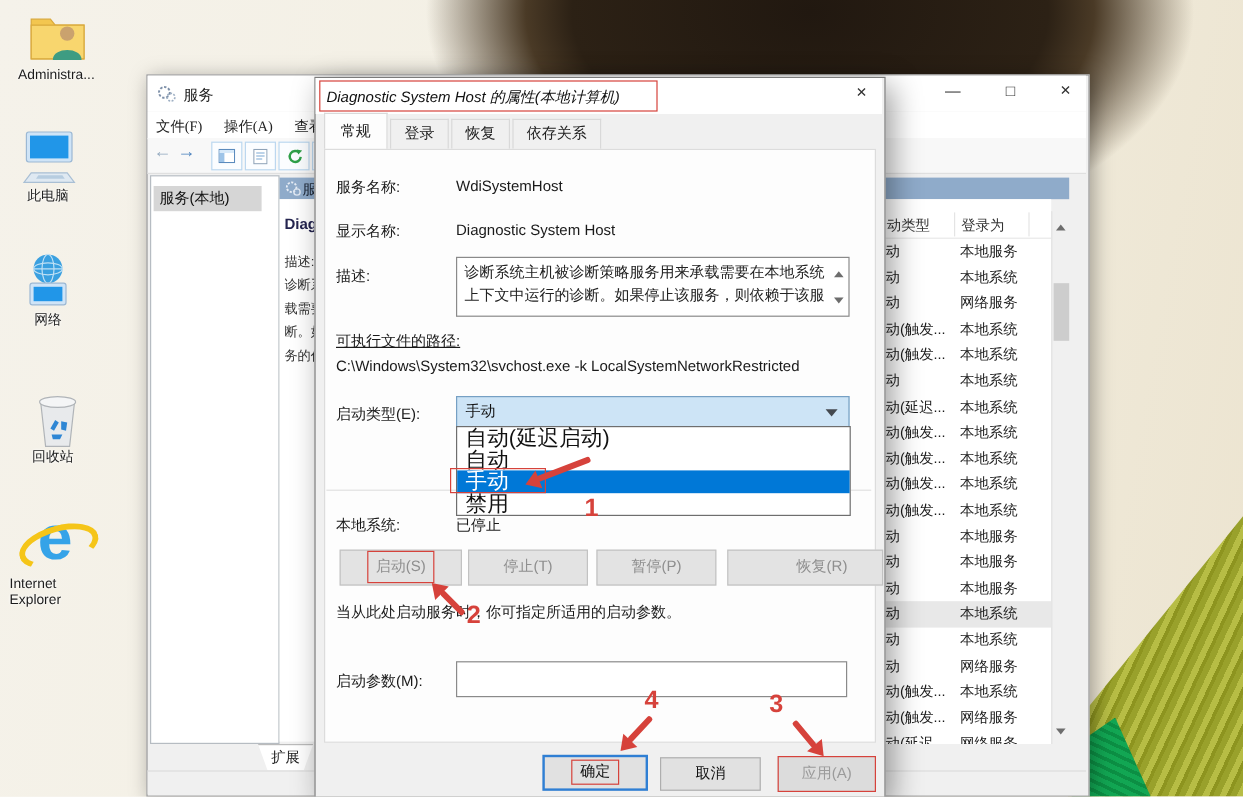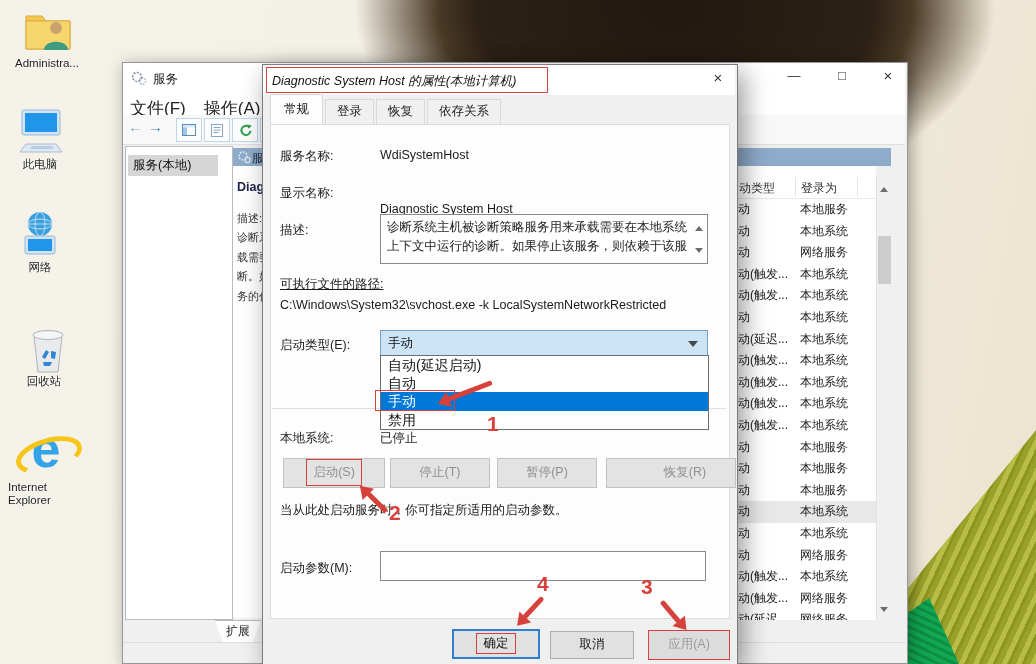--- a/index.html
+++ b/index.html
@@ -18,21 +18,21 @@
     background:repeating-linear-gradient(25deg,#12a653 0 4px,#0c8f44 4px 7px);}
   
   .dicon{text-align:center;}
   .dlabel{font-size:11.5px;color:#1c1c1c;text-shadow:0 0 3px #fff,0 0 2px #fff;line-height:13px;}
   .ie-e{font-size:52px;font-weight:bold;color:#35a3e8;line-height:50px;}
   .ie-orbit{position:absolute;left:-5px;top:14px;width:58px;height:24px;border:5px solid #f5c518;border-radius:50%;transform:rotate(-16deg);border-bottom-color:transparent;}
   
   .winframe{background:#f0f0f0;border:1px solid #979797;box-shadow:3px 3px 16px rgba(0,0,0,.35);}
   .titlebar{background:#fff;}
   .wctl{width:32px;height:22px;text-align:center;line-height:20px;font-size:13px;color:#333;cursor:default;}
-  .menu-item{font-size:17px;color:#222;padding:2px 4px;}
+  .menu-item{font-size:12px;color:#222;padding:2px 4px;font-family:Liberation Serif, serif;}
   .toolbtn{width:24px;height:22px;border:1px solid #bcd7ef;background:#fbfdff;display:flex;align-items:center;justify-content:center;}
   .tree-item{font-size:12.5px;color:#111;background:#d6d6d6;padding:2px 5px;}
   .band{background:#8fabca;}
   .clip{overflow:hidden;white-space:nowrap;}
   .frag{font-size:11px;color:#333;}
   .colhead{font-size:12px;color:#333;}
   .vline{width:1px;background:#e4e4e4;}
   .lrow{position:relative;height:21.6px;line-height:21.6px;font-size:12px;color:#1b1b1b;white-space:nowrap;}
   .lrow.hl{background:#e8e8e8;}
   .lrow .c1{position:absolute;left:475px;}
@@ -49,21 +49,21 @@
   .tab{font-size:12.5px;color:#222;background:#f0f0f0;border:1px solid #d9d9d9;border-bottom:none;padding:3px 11px 4px;margin-right:2px;height:17px;}
   .tab.sel{background:#fdfdfd;padding:6px 13px 6px;height:18px;position:relative;top:1px;}
   .cpanel{background:#fdfdfd;border:1px solid #dcdcdc;}
   .flabel,.fvalue{font-size:12.5px;color:#1a1a1a;white-space:nowrap;}
   .descbox{background:#fff;border:1px solid #8a8a8a;}
   .desctext{font-size:12.5px;color:#222;line-height:19px;padding:3px 18px 0 6px;}
   .combo{background:#cde4f6;border:1px solid #76a0c4;}
   .combo-text{font-size:12.5px;color:#111;padding:4px 0 0 7px;}
   .combo-arrow{position:absolute;right:9px;top:10px;width:0;height:0;border:5px solid transparent;border-top:6px solid #44494f;}
   .dd{background:#fff;border:1px solid #6e6e6e;}
-  .dd-item{height:18.2px;line-height:18.2px;font-size:14px;color:#111;padding-left:7px;white-space:nowrap;}
+  .dd-item{height:18.2px;line-height:18.2px;font-size:18px;color:#111;padding-left:7px;white-space:nowrap;}
   .dd-item.sel{background:#0078d7;color:#fff;}
   .gbtn{background:#e3e3e3;border:1px solid #c2c2c2;color:#8f8f8f;font-size:12.5px;text-align:center;}
   .hint{font-size:12.5px;color:#1a1a1a;}
   .txtinput{background:#fff;border:1px solid #8a8a8a;font-size:12.5px;padding:0 5px;box-sizing:border-box;}
   .okbtn{background:#e1e1e1;border:2px solid #2f7fd4;font-size:12.5px;color:#111;text-align:center;line-height:25px;}
   .cbtn{background:#e1e1e1;border:1px solid #aeaeae;font-size:12.5px;color:#111;text-align:center;line-height:25px;}
   .apbtn{background:#dcdcdc;border:1px solid #d6423b;font-size:12.5px;color:#9b9b9b;text-align:center;line-height:26px;}
   .sepline{background:#e0e0e0;height:1px;}
   
   .red-rect{border:2px solid #d6423b;background:transparent;}
@@ -332,21 +332,21 @@
         <div class="tab">恢复</div>
         <div class="tab">依存关系</div>
       </div>
 
     <div class="abs L2 cpanel" style="left:270px;top:124px;width:458px;height:493px;"></div>
 
     <span class="abs L2 flabel" style="left:280px;top:148px;">服务名称:</span>
     <span class="abs L2 fvalue" style="left:380px;top:148px;">WdiSystemHost</span>
 
     <span class="abs L2 flabel" style="left:280px;top:185px;">显示名称:</span>
-    <span class="abs L2 fvalue" style="left:380px;top:202px;text-align:center;">Diagnostic System Host</span>
+    <span class="abs L2 fvalue" style="left:380px;top:185px;text-align:center;">Diagnostic System Host</span>
 
     <span class="abs L2 flabel" style="left:280px;top:222px;">描述:</span>
     <div class="abs L2 descbox" style="left:380px;top:214px;width:326px;height:48px;">
       <div class="desctext">诊断系统主机被诊断策略服务用来承载需要在本地系统</div>
       <div class="desctext" style="padding-top:0;">上下文中运行的诊断。如果停止该服务，则依赖于该服</div>
       <div class="tri-up" style="position:absolute;right:4px;top:7px;"></div>
       <div class="tri-down" style="position:absolute;right:4px;bottom:6px;"></div>
     </div>
 
     <span class="abs L2 flabel" style="left:280px;top:276px;text-decoration:underline;">可执行文件的路径:</span>

